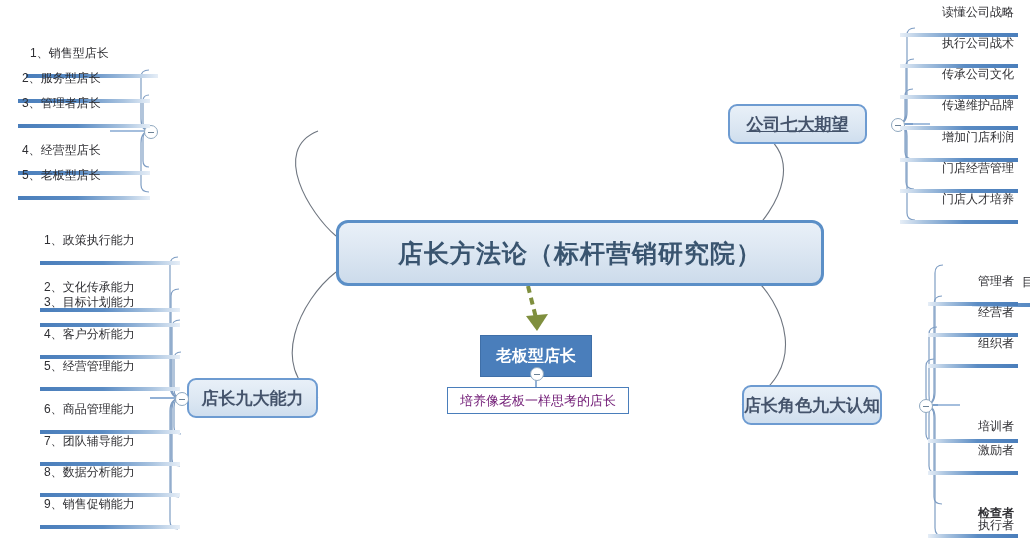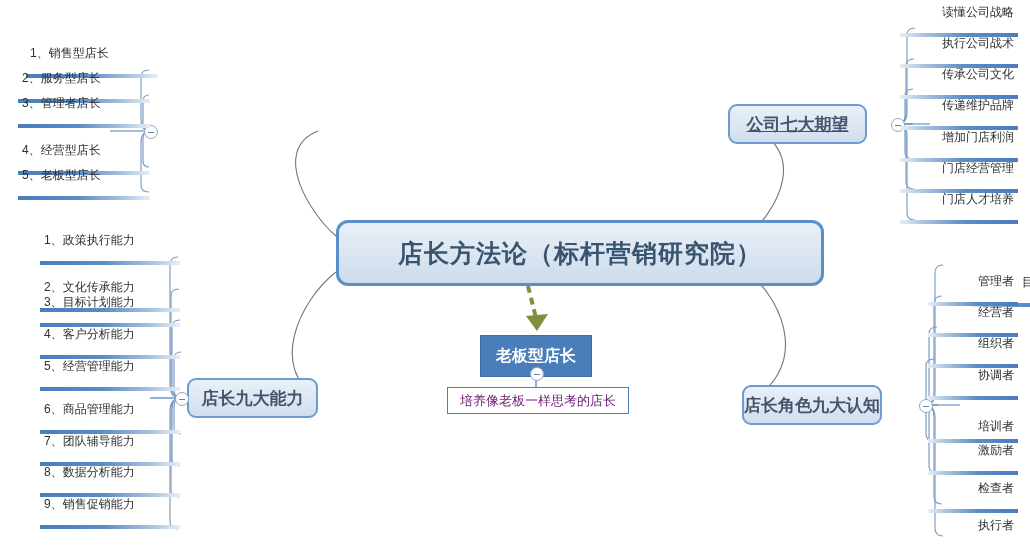--- a/index.html
+++ b/index.html
@@ -346,34 +346,30 @@
     <span class="rule"></span>
   </div>
   <div class="leaf right-side r-align" style="left:928px; top:302px; width:90px;">
     <span class="txt">经营者</span>
     <span class="rule"></span>
   </div>
   <div class="leaf right-side r-align" style="left:928px; top:333px; width:90px;">
     <span class="txt">组织者</span>
     <span class="rule"></span>
   </div>
-  <div class="leaf right-side r-align" style="left:928px; top:365px; width:90px;">
-    <span class="txt">协调者</span>
-    <span class="rule"></span>
-  </div>
   <div class="leaf right-side r-align" style="left:928px; top:408px; width:90px;align-items:center;">
     <span class="txt">培训者</span>
     <span class="rule"></span>
   </div>
   <div class="leaf right-side r-align" style="left:928px; top:440px; width:90px;">
     <span class="txt">激励者</span>
     <span class="rule"></span>
   </div>
   <div class="leaf right-side r-align" style="left:928px; top:471px; width:90px;margin-top:44px;">
     <span class="txt">执行者</span>
     <span class="rule"></span>
   </div>
-  <div class="leaf right-side r-align" style="left:928px; top:478px; width:90px;">
+  <div class="leaf right-side r-align" style="left:928px; top:503px; width:90px;font-weight:bold;">
     <span class="txt">检查者</span>
     <span class="rule"></span>
   </div>
 
 </div>
 
 </body></html>

